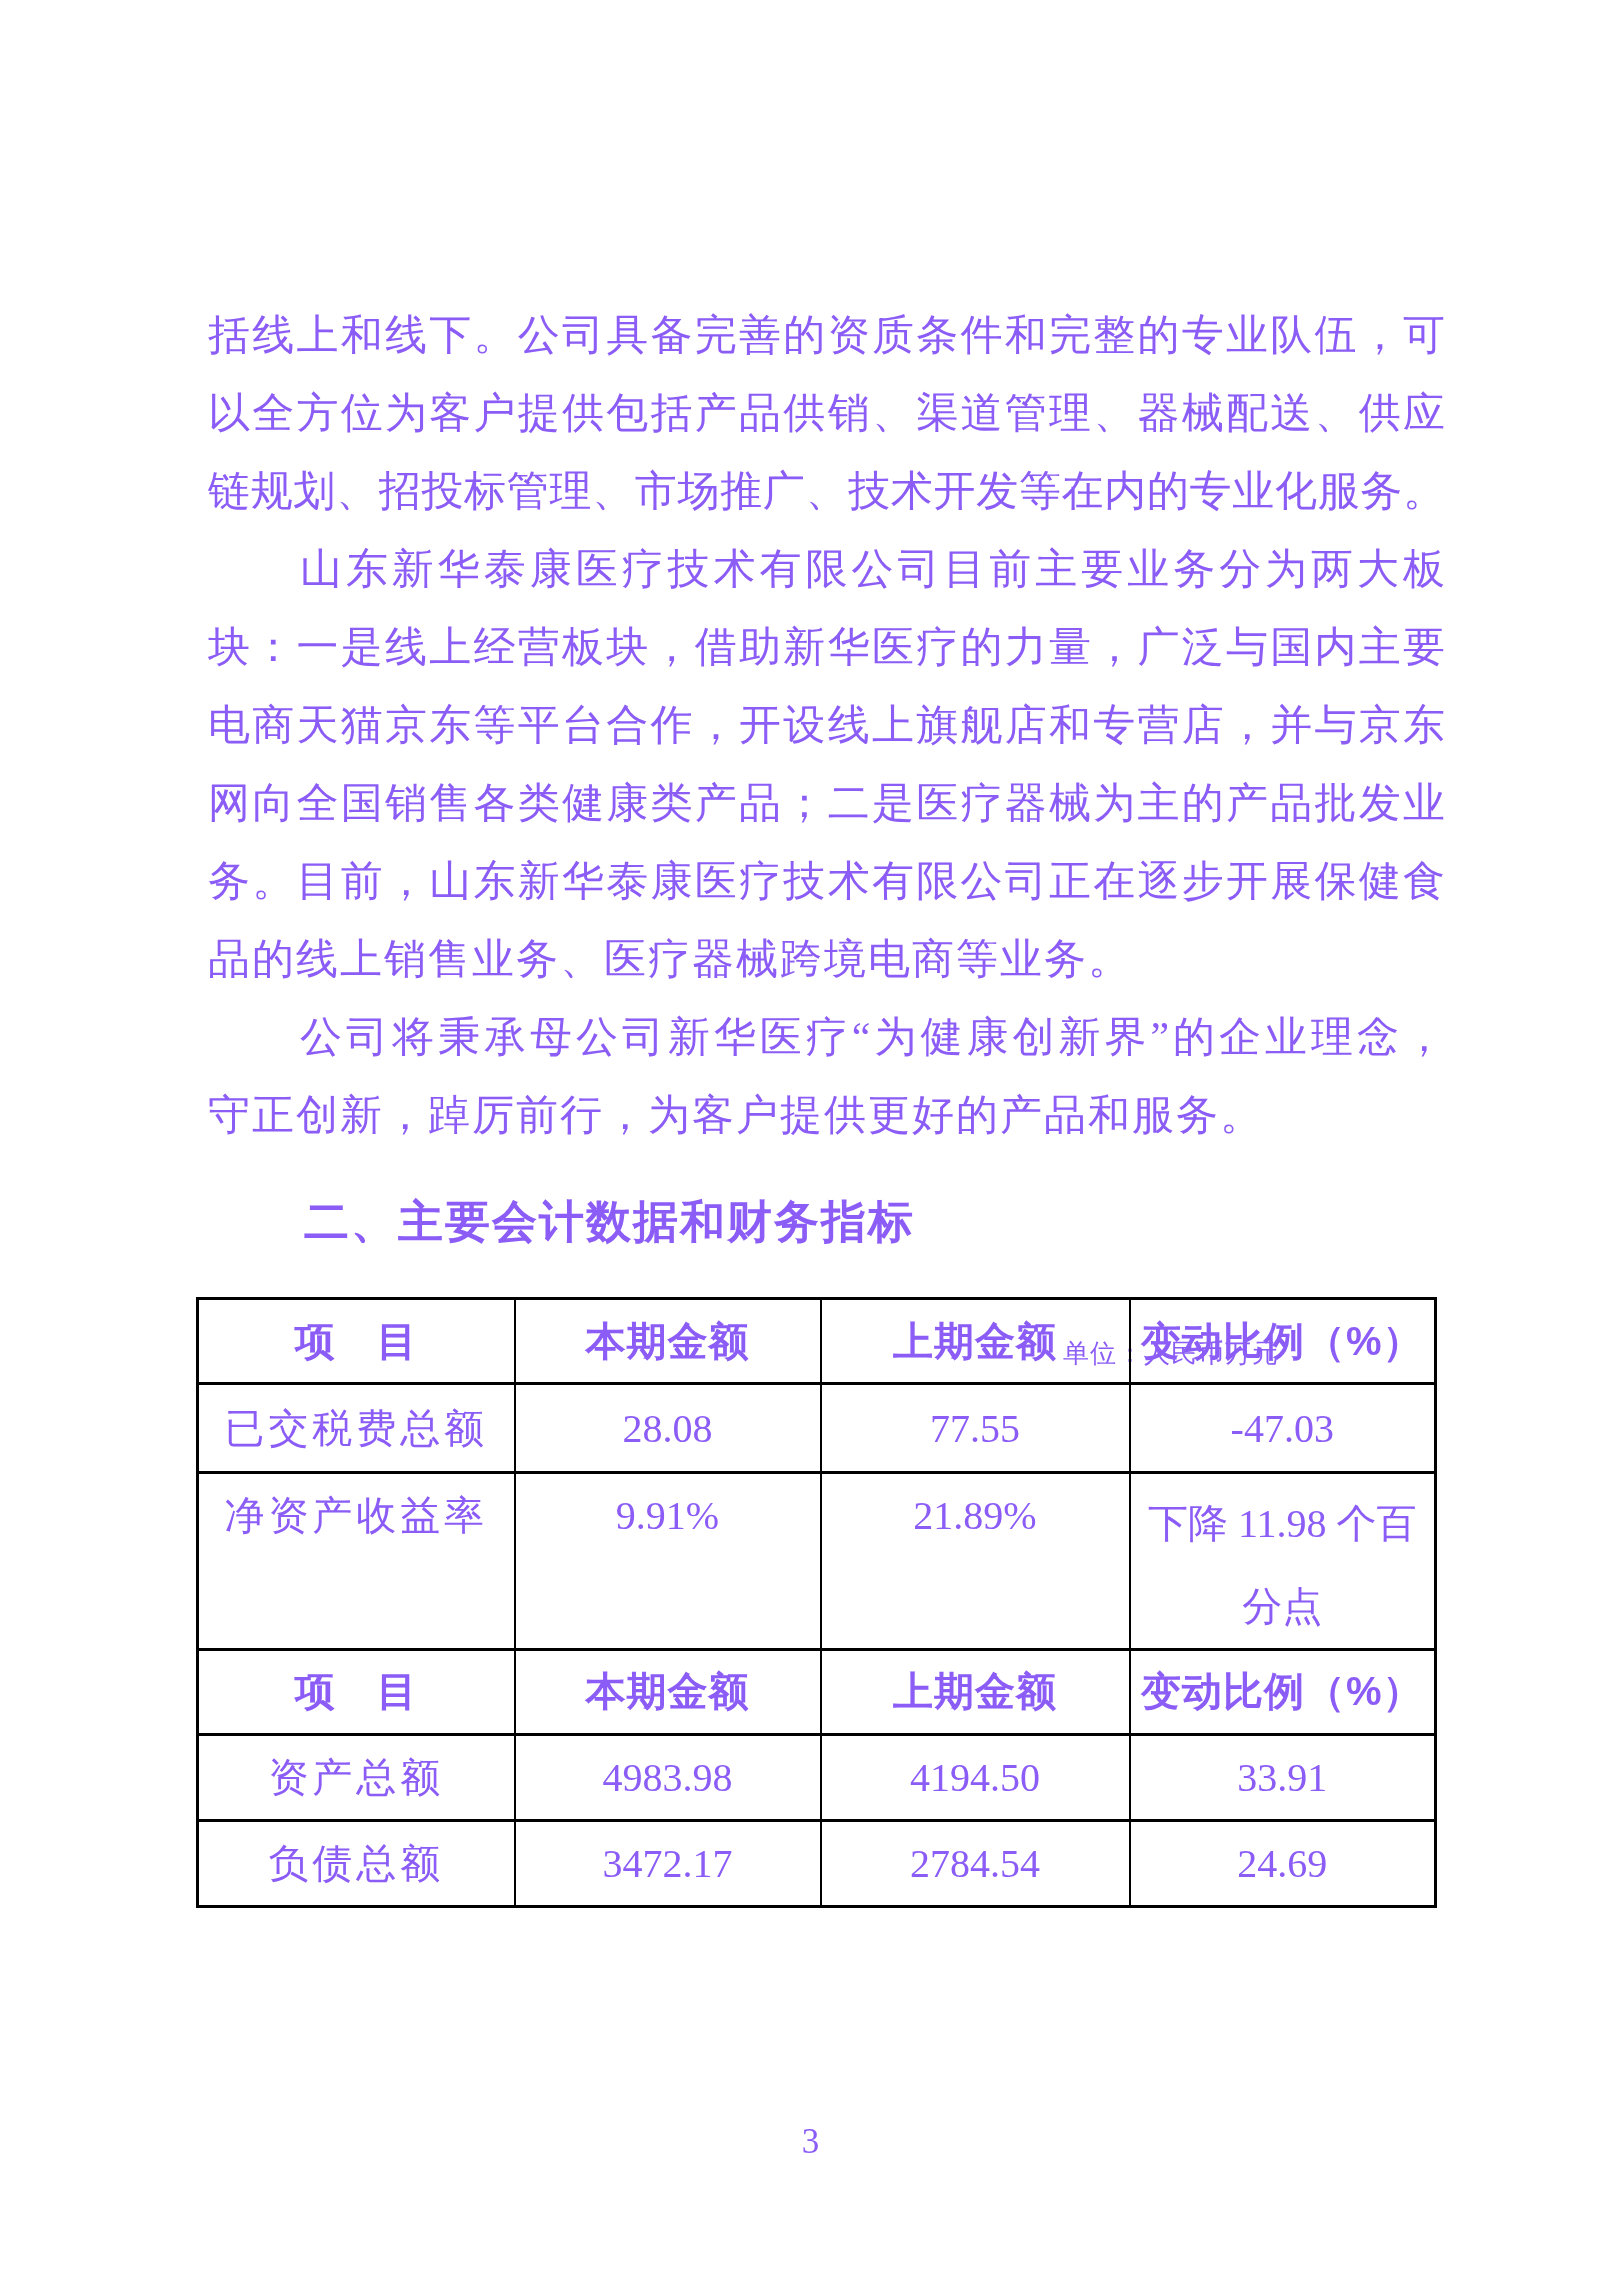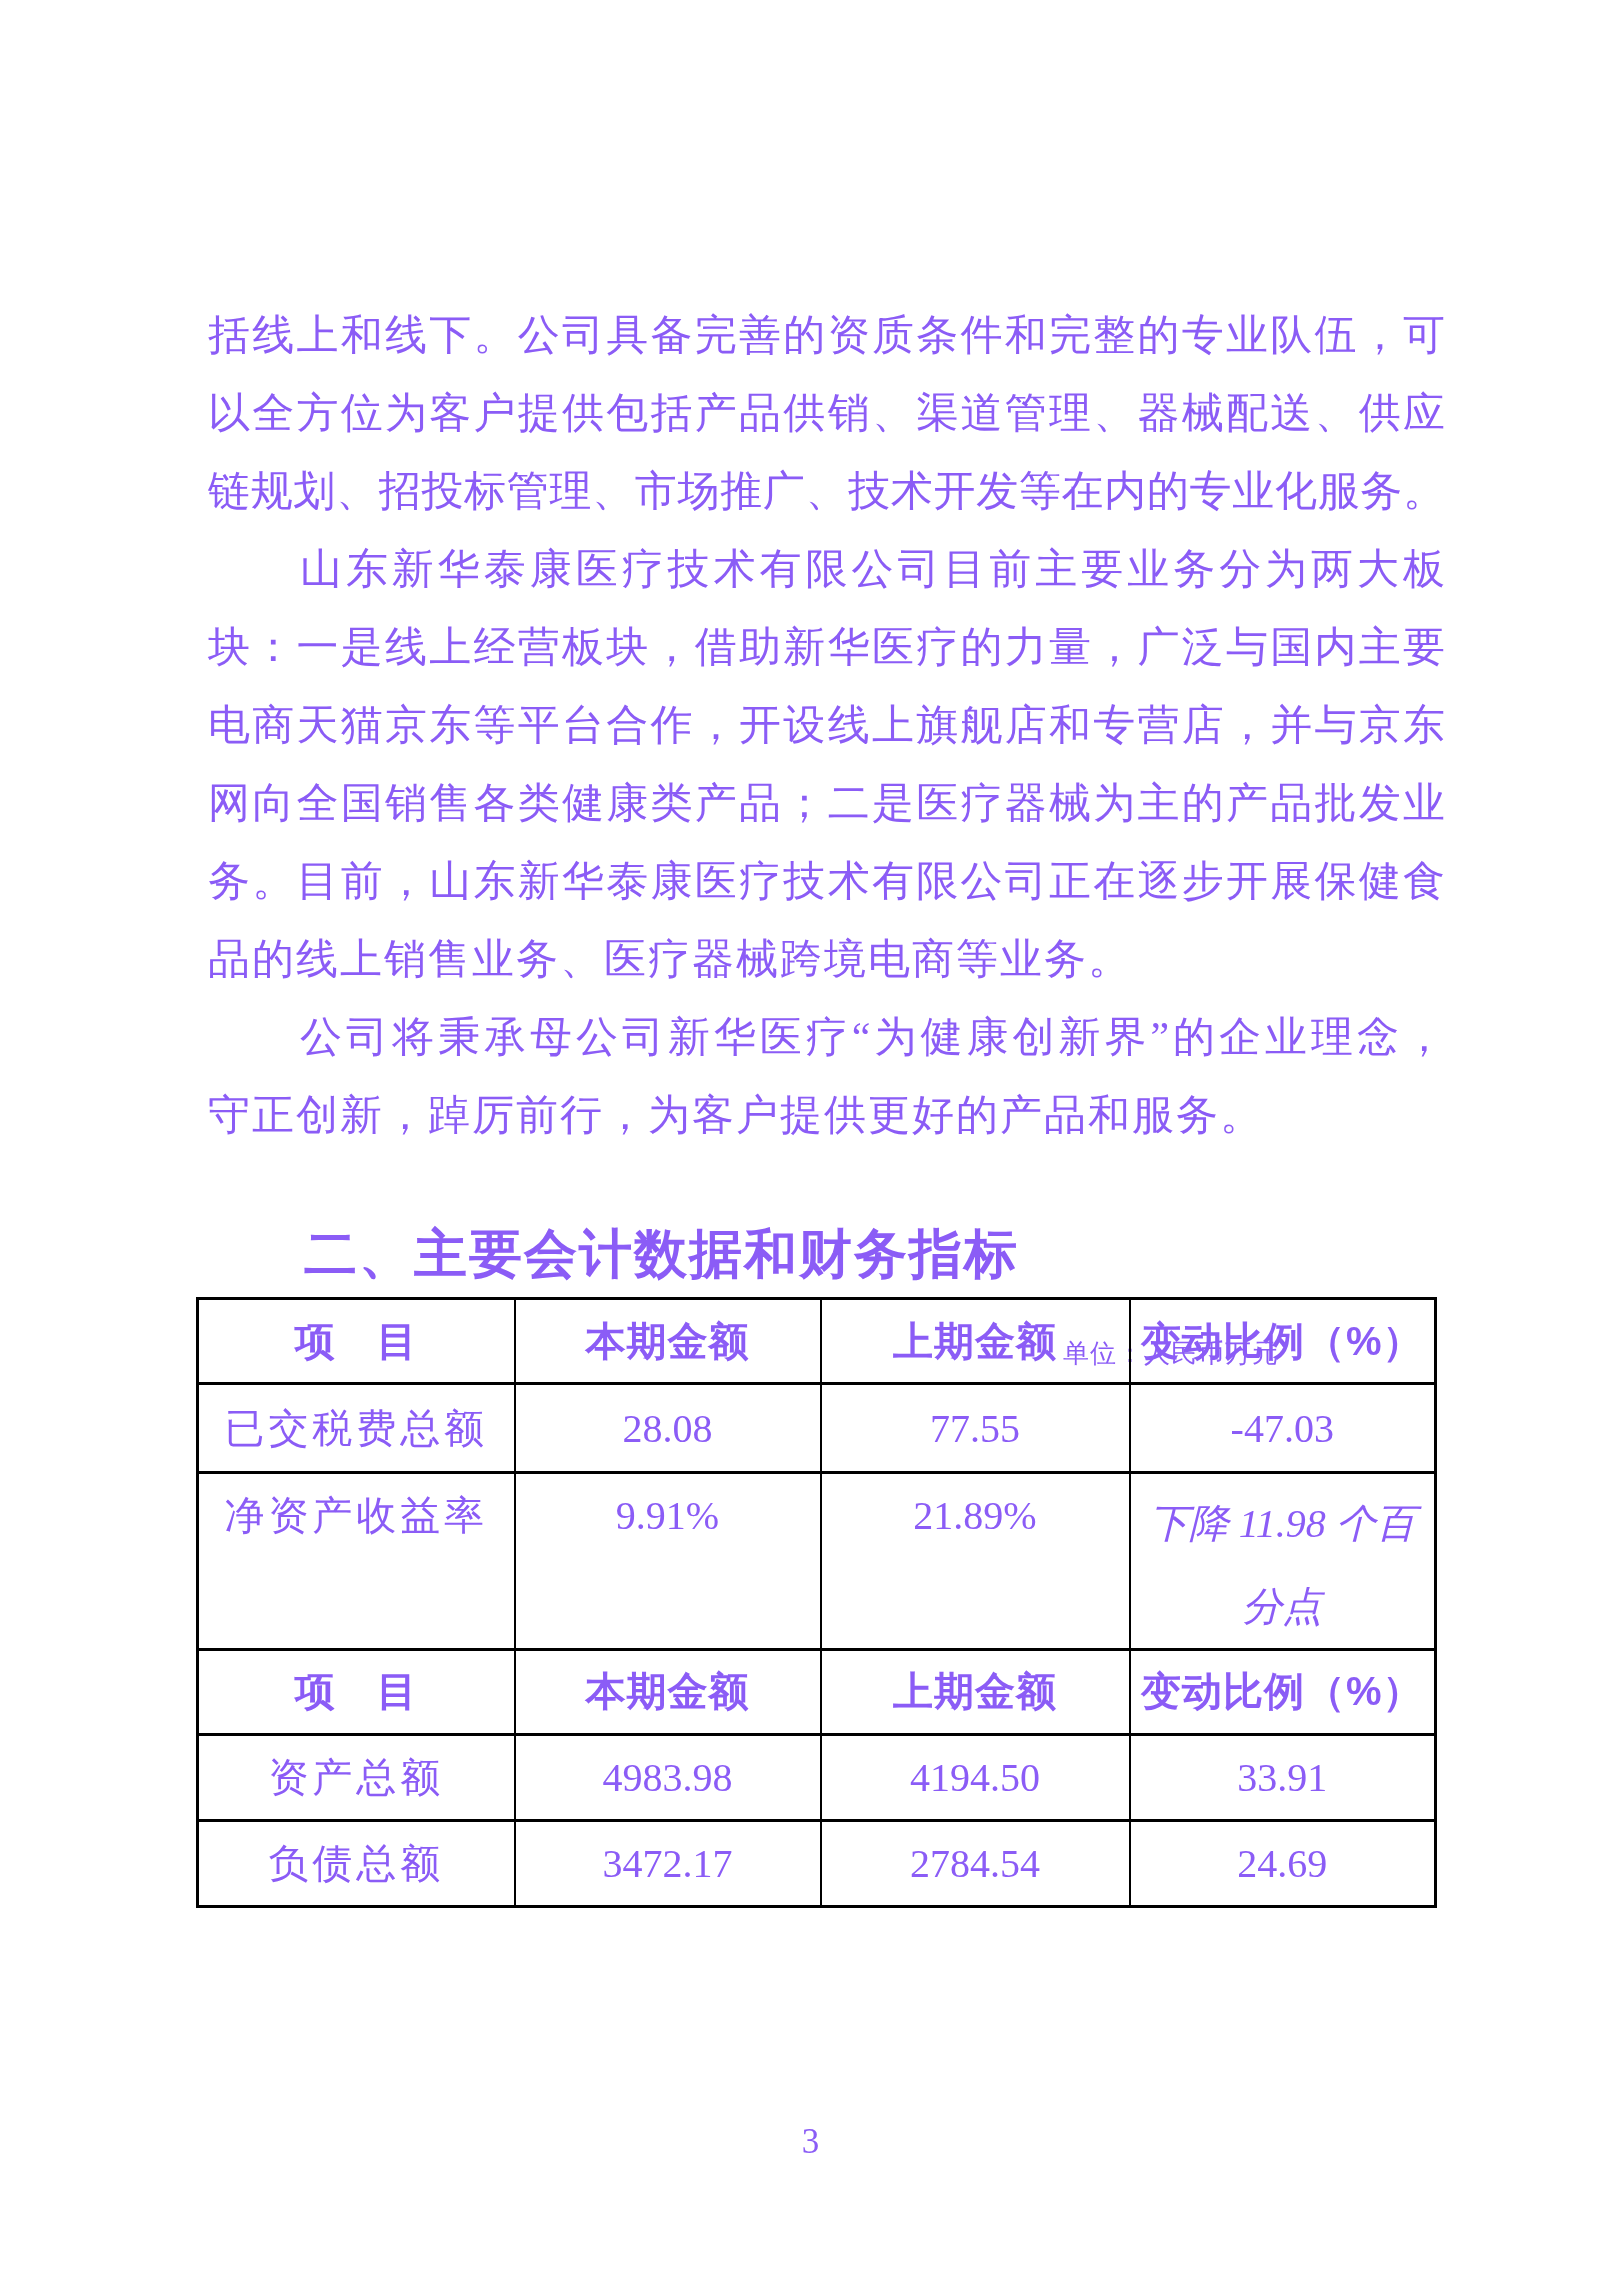--- a/index.html
+++ b/index.html
@@ -18,24 +18,24 @@
   }
   .bline{
     height:78px;line-height:78px;
     font-size:42px;
     white-space:normal;
   }
   .jl{ text-align:justify; text-align-last:justify; }
   .pl{ text-align:left; letter-spacing:2px; }
   
   .heading{
-    position:absolute;left:208px;top:1215px;width:1237px;
+    position:absolute;left:208px;top:1183px;width:1237px;
     height:78px;line-height:78px;
     font-family:"Liberation Sans","DejaVu Sans",sans-serif;
-    font-weight:700;font-size:53px;
+    font-weight:700;font-size:45px;
     letter-spacing:2px;
   }
   .heading-inner{ margin-left:96px; }
   
   .unit-note{
     position:absolute;left:1063px;top:1333px;
     font-size:26px;line-height:41px;
     letter-spacing:1px;
   }
   
@@ -58,21 +58,21 @@
     overflow:hidden;
   }
   td.th{
     font-family:"Liberation Sans","DejaVu Sans",sans-serif;
     font-weight:700;
     font-size:39px;
     letter-spacing:1px;
   }
   td.item{ letter-spacing:3.9px; }
   tr.r-tall td{ vertical-align:top; padding-top:3px; line-height:78px; }
-  tr.r-tall td.chg{ padding-top:7.8px; line-height:83px;font-style:italic; }
+  tr.r-tall td.chg{ padding-top:7.8px; line-height:83px; }
   tr.r-tall td.chg div{ line-height:83px; }
   
   .pageno{
     position:absolute;left:0;right:0;top:2122px;
     text-align:center;
     font-size:35px;line-height:39px;
   }
 </style>
 </head>
 <body>

